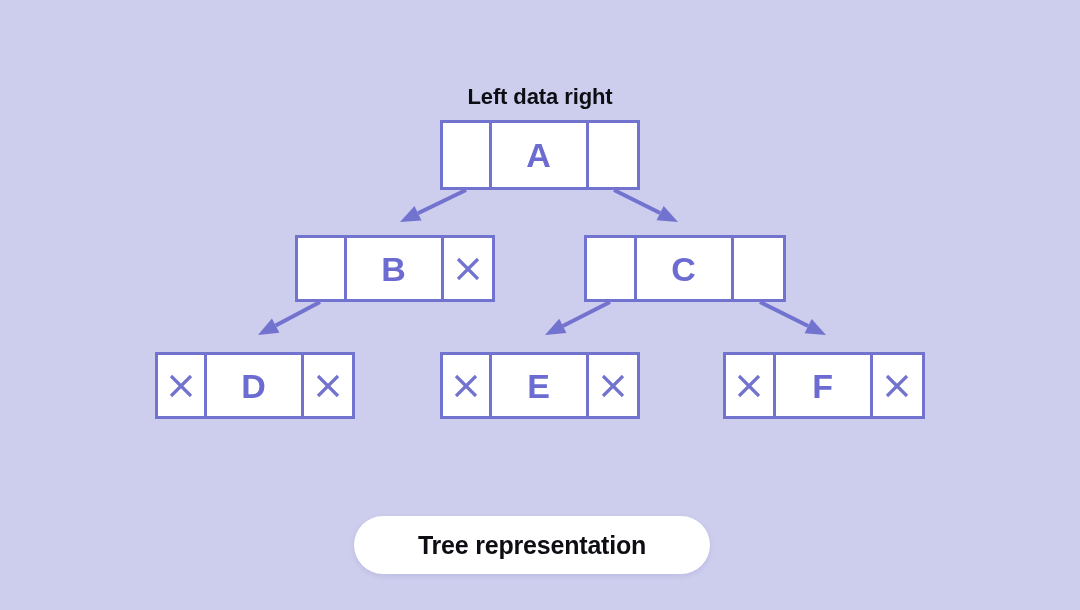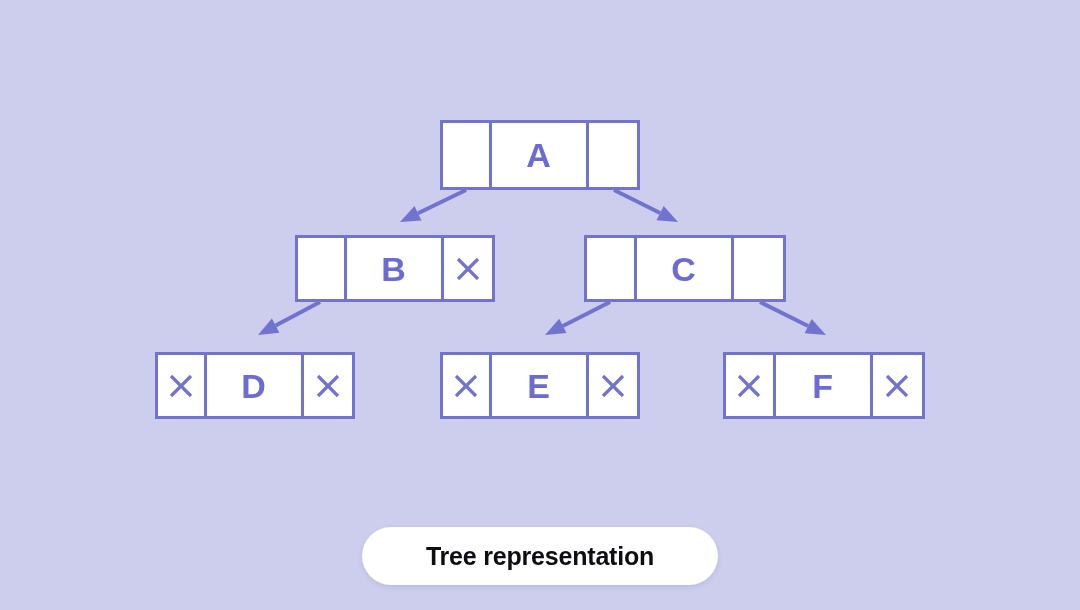--- a/index.html
+++ b/index.html
@@ -76,44 +76,44 @@
     width: 26px;
     height: 26px;
   }
   .xmark line {
     stroke: #7272cf;
     stroke-width: 3.2;
     stroke-linecap: butt;
   }
   #footer-pill {
     position: absolute;
-    left: 362px;
+    left: 354px;
     top: 516px;
     width: 356px;
     height: 58px;
     background: #ffffff;
     border-radius: 29px;
     display: flex;
     align-items: center;
     justify-content: center;
     box-shadow: 0 2px 5px rgba(80, 80, 140, 0.13);
-    margin-top: 11px;
   }
   #footer-pill-label {
     font-size: 25px;
     font-weight: bold;
     color: #0d0d14;
     letter-spacing: -0.2px;
   }
 </style>
 </head>
 <body>
 
 <div id="stage">
 
+  <div class="caption" id="header-caption">Left data right</div>
 
   <svg id="edge-layer" viewBox="0 0 1080 610" xmlns="http://www.w3.org/2000/svg">
       <g>
         <line x1="466" y1="190" x2="417.99628214392396" y2="213.27452986961262" stroke="#7272cf" stroke-width="4"></line>
         <polygon points="400,222 414.506094091769,206.07601701204302 421.4864701960789,220.47304272718222" fill="#7272cf"></polygon>
       </g>
       <g>
         <line x1="614" y1="190" x2="660.1114561800017" y2="213.05572809000085" stroke="#7272cf" stroke-width="4"></line>
         <polygon points="678,222 656.533747416002,220.2111456180002 663.6891649440014,205.90031056200152" fill="#7272cf"></polygon>
       </g>

